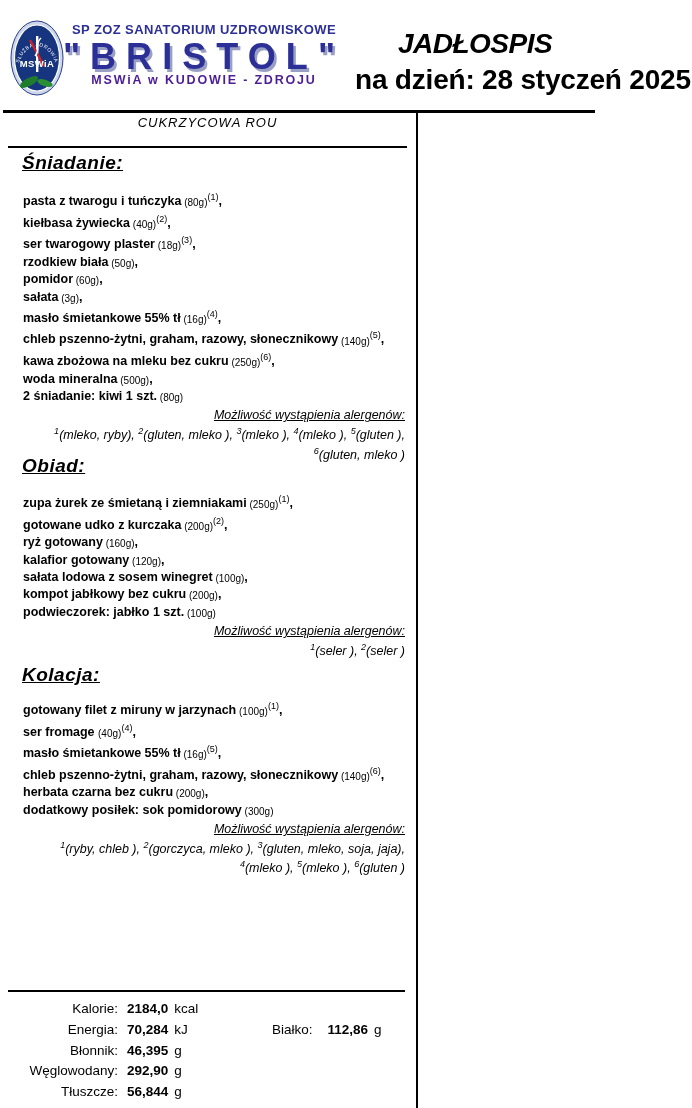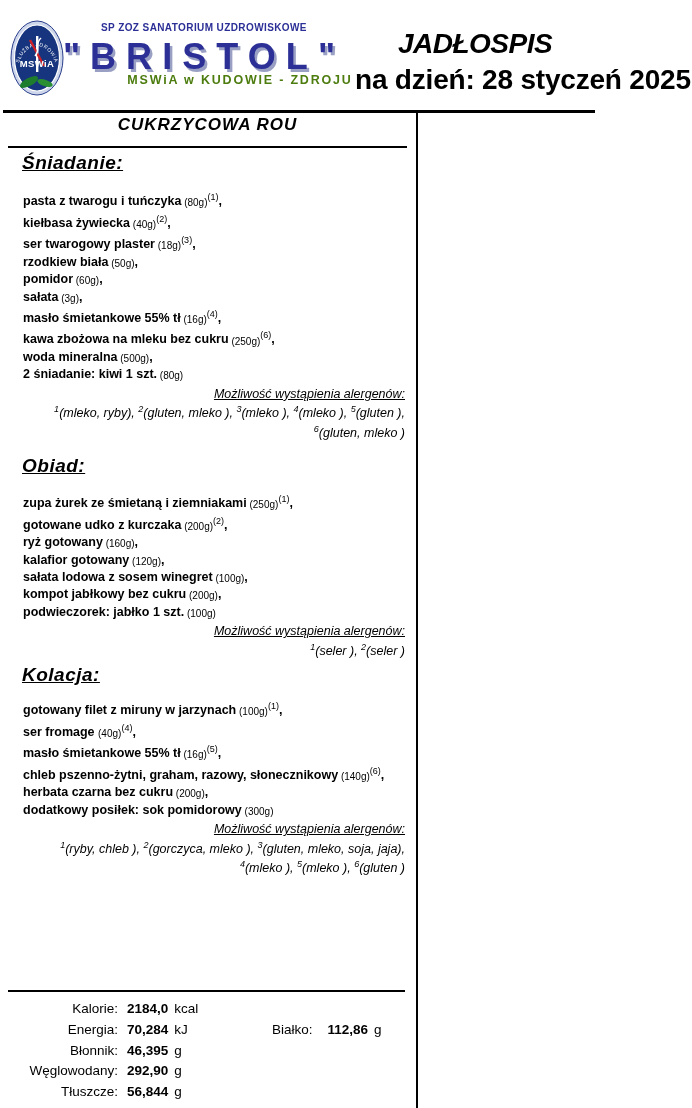--- a/index.html
+++ b/index.html
@@ -2,40 +2,40 @@
 <html><head>
 <meta charset="utf-8">
 <style>
   html,body{margin:0;padding:0;background:#ffffff;}
   .page{position:relative;width:692px;height:1108px;background:#fff;overflow:hidden;
         font-family:"Liberation Sans","DejaVu Sans",sans-serif;color:#000;}
 
   
   .logo{position:absolute;left:10px;top:20px;}
   .org-line{position:absolute;left:58px;top:22px;width:292px;text-align:center;
-            font-size:10px;font-weight:bold;color:#2b2f96;letter-spacing:.4px;white-space:nowrap;}
+            font-size:13px;font-weight:bold;color:#2b2f96;letter-spacing:.4px;white-space:nowrap;}
   .brand{position:absolute;left:50px;top:36px;width:308px;text-align:center;
          font-size:36px;font-weight:bold;color:#2b2f96;letter-spacing:.28em;white-space:nowrap;
          text-shadow:2.5px 2.5px 0 #9aa0c4;}
   .org-sub{position:absolute;left:58px;top:73px;width:292px;text-align:center;
-           font-size:12.5px;font-weight:bold;color:#4d7c0f;letter-spacing:1.8px;white-space:nowrap;padding-left:36px;}
+           font-size:12.5px;font-weight:bold;color:#4c1d95;letter-spacing:1.8px;white-space:nowrap;}
   .doc-title{position:absolute;left:355px;top:28px;width:240px;text-align:center;
              font-size:28px;font-weight:bold;letter-spacing:-.5px;white-space:nowrap;font-style:italic;}
   .doc-date{position:absolute;left:355px;top:64px;width:240px;text-align:center;
             font-size:28px;font-weight:bold;letter-spacing:-.2px;white-space:nowrap;}
 
   
   .hr-thick{position:absolute;left:3px;top:110px;width:592px;height:3px;background:#000;}
   .vline{position:absolute;left:416px;top:113px;width:2px;height:995px;background:#000;}
   .diet-underline{position:absolute;left:8px;top:146px;width:399px;height:2px;background:#000;}
   .nutri-topline{position:absolute;left:8px;top:990px;width:397px;height:2px;background:#000;}
 
   
   .diet-title{position:absolute;left:8px;top:115px;width:399px;text-align:center;
-              font-size:17px;font-weight:bold;font-style:italic;letter-spacing:1px;white-space:nowrap;}
+              font-size:13px;font-weight:normal;font-style:italic;letter-spacing:1px;white-space:nowrap;}
 
   
   .menu-section{position:absolute;left:0;width:406px;}
   .section-heading{margin-left:22px;font-size:19px;font-weight:bold;font-style:italic;
                    text-decoration:underline;letter-spacing:.5px;}
   .items{margin-left:23px;line-height:16.4px;font-size:12.5px;font-weight:bold;}
   .item-line{white-space:nowrap;}
   .portion{font-size:10px;font-weight:normal;position:relative;top:1px;}
   .ref{font-size:9px;font-weight:normal;}
   .tail{font-weight:bold;}
@@ -93,20 +93,21 @@
       <section class="menu-section" style="top: 152px;">
         <div><span class="section-heading">Śniadanie:</span></div>
         <div class="items" style="margin-top: 15px;">
           <div class="item-line"><span class="item-name">pasta z twarogu i tuńczyka</span><span class="portion"> (80g)</span><sup class="ref">(1)</sup><span class="tail">,</span></div>
           <div class="item-line"><span class="item-name">kiełbasa żywiecka</span><span class="portion"> (40g)</span><sup class="ref">(2)</sup><span class="tail">,</span></div>
           <div class="item-line"><span class="item-name">ser twarogowy plaster</span><span class="portion"> (18g)</span><sup class="ref">(3)</sup><span class="tail">,</span></div>
           <div class="item-line"><span class="item-name">rzodkiew biała</span><span class="portion"> (50g)</span><span class="tail">,</span></div>
           <div class="item-line"><span class="item-name">pomidor</span><span class="portion"> (60g)</span><span class="tail">,</span></div>
           <div class="item-line"><span class="item-name">sałata</span><span class="portion"> (3g)</span><span class="tail">,</span></div>
           <div class="item-line"><span class="item-name">masło śmietankowe 55% tł</span><span class="portion"> (16g)</span><sup class="ref">(4)</sup><span class="tail">,</span></div>
+          <div class="item-line"><span class="item-name">chleb pszenno-żytni, graham, razowy, słonecznikowy</span><span class="portion"> (140g)</span><sup class="ref">(5)</sup><span class="tail">,</span></div>
           <div class="item-line"><span class="item-name">kawa zbożowa na mleku bez cukru</span><span class="portion"> (250g)</span><sup class="ref">(6)</sup><span class="tail">,</span></div>
           <div class="item-line"><span class="item-name">woda mineralna</span><span class="portion"> (500g)</span><span class="tail">,</span></div>
           <div class="item-line"><span class="item-name">2 śniadanie: kiwi 1 szt.</span><span class="portion"> (80g)</span></div>
         </div>
         <div class="allergens">
           <div class="allergen-head">Możliwość wystąpienia alergenów:</div>
           <div class="allergen-line"><sup>1</sup><span>(mleko, ryby), </span><sup>2</sup><span>(gluten,  mleko ), </span><sup>3</sup><span>(mleko ), </span><sup>4</sup><span>(mleko ), </span><sup>5</sup><span>(gluten  ),</span></div>
           <div class="allergen-line"><sup>6</sup><span>(gluten, mleko )</span></div>
         </div>
       </section>

